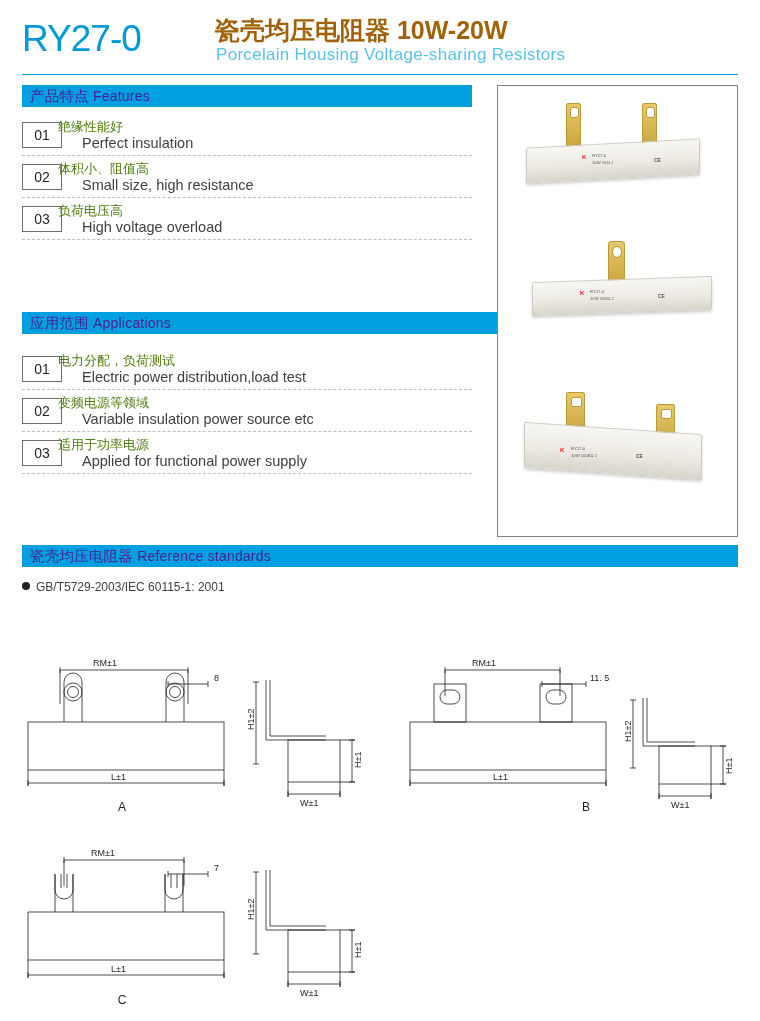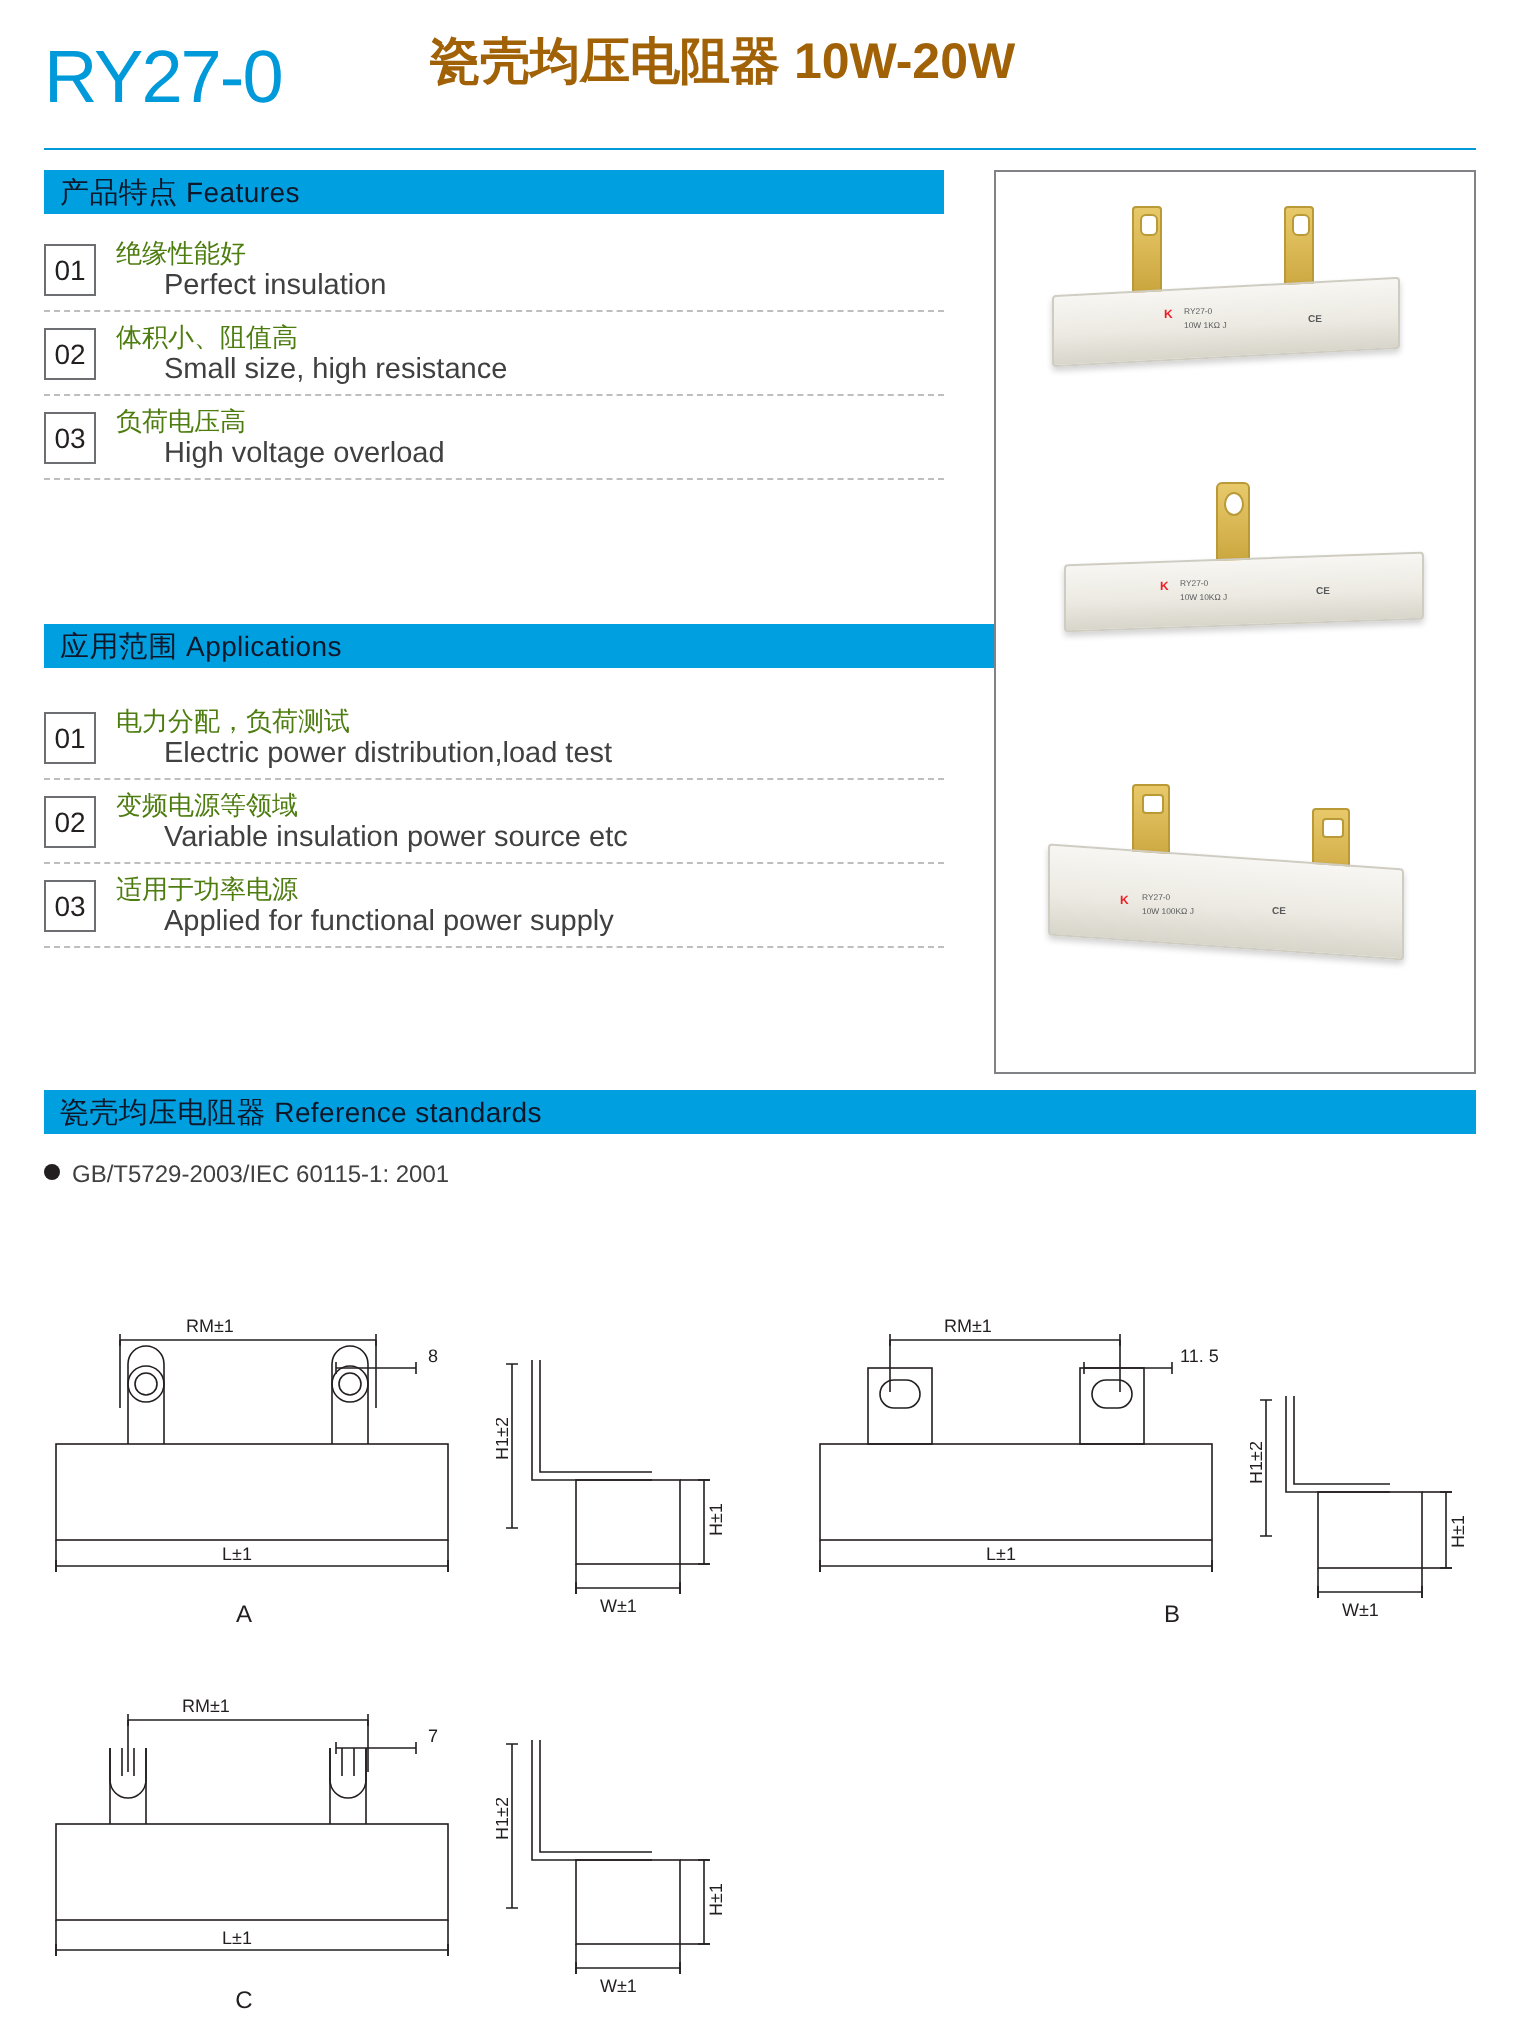--- a/index.html
+++ b/index.html
@@ -26,30 +26,30 @@
   .title-en{
     position:absolute;left:216px;top:45px;
     font-size:17px;color:#5bc2e7;font-weight:400;letter-spacing:0.3px;
   }
   .header-rule{
     position:absolute;left:22px;top:74px;width:716px;height:1px;background:#0099d9;
   }
 
   
   .bar{
-    position:absolute;height:22px;background:#00a0e0;color:#0f172a;
+    position:absolute;height:22px;background:#00a0e0;color:#4c1d95;
     font-size:14.5px;line-height:22px;padding-left:8px;box-sizing:border-box;
     letter-spacing:0.2px;
   }
   .bar .en{font-size:14px;}
 
   
   .item{position:absolute;left:22px;width:450px;}
   .num{
-    position:absolute;left:0;top:4px;width:26px;height:26px;
+    position:absolute;left:0;top:4px;width:40px;height:26px;
     border:1px solid #6d6e71;box-sizing:border-box;
     font-size:14px;color:#231f20;text-align:center;line-height:24px;
   }
   .txt-cn{position:absolute;left:36px;top:0px;font-size:13px;color:#4d7c0f;}
   .txt-en{position:absolute;left:36px;top:17px;font-size:14.5px;color:#404041;margin-left:24px;}
   .dashrule{
     position:absolute;left:22px;width:450px;height:0;
     border-top:1px dashed #bcbec0;
   }
 
@@ -86,20 +86,21 @@
   .caption{position:absolute;font-size:12px;color:#231f20;text-align:center;}
 </style>
 </head>
 <body>
 
 <div class="page">
 
   <div class="header">
     <div class="model">RY27-0</div>
     <div class="title-cn">瓷壳均压电阻器 10W-20W</div>
+    <div class="title-en">Porcelain Housing Voltage-sharing Resistors</div>
     <div class="header-rule"></div>
   </div>
 
   <div class="bar" style="left:22px;top:85px;width:450px;">
     <span>产品特点</span>
     <span class="en"> Features</span>
   </div>
 
   <div class="item" style="top:118px;">
     <div class="num">01</div>

